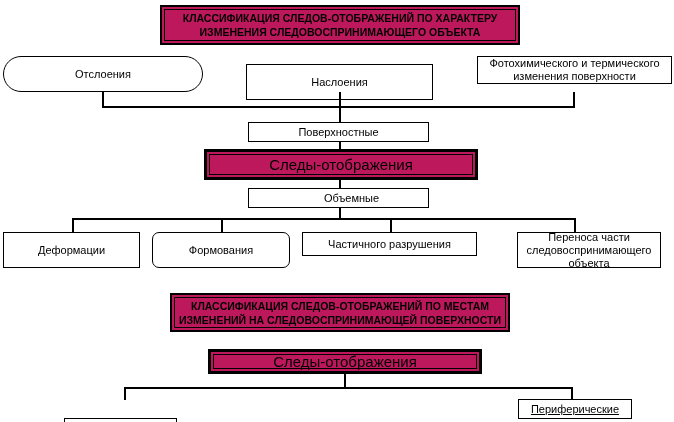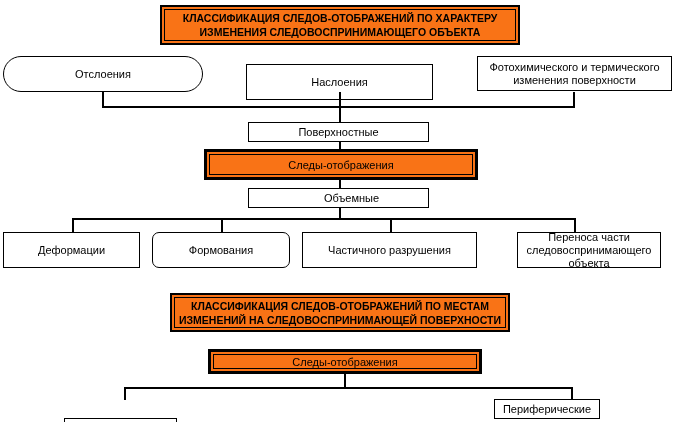--- a/index.html
+++ b/index.html
@@ -23,77 +23,77 @@
     justify-content: center;
     text-align: center;
     font-size: 11px;
     line-height: 13px;
     padding: 1px 6px;
   }
   
   .dbox {
     position: absolute;
     box-sizing: border-box;
-    background: #f97316;
+    background: #be185d;
     padding: 2px;
   }
   .dbox.title { border: 2.5px solid #000000; }
   .dbox.root  { border: 3px solid #000000; }
   .dbox-inner {
     box-sizing: border-box;
     border: 1px solid #000000;
     width: 100%;
     height: 100%;
     display: flex;
     flex-direction: column;
     align-items: center;
     justify-content: center;
     text-align: center;
   }
   .title .dbox-inner { font-weight: bold; font-size: 10.5px; line-height: 14px; }
-  .root .dbox-inner  { font-size: 11px; }
+  .root .dbox-inner  { font-size: 15px; }
 
   
   .vline { position: absolute; width: 1.5px; background: #000000; }
   .hline { position: absolute; height: 1.5px; background: #000000; }
 
   
   .t1        { left: 160px; top: 5px;   width: 360px; height: 40px; }
   .b-otslo   { left: 3px;   top: 56px;  width: 200px; height: 36px; border-radius: 18px; }
   .b-naslo   { left: 246px; top: 64px;  width: 187px; height: 36px; }
-  .b-photo   { left: 477px; top: 56px;  width: 195px; height: 35px; }
+  .b-photo   { left: 477px; top: 56px;  width: 195px; height: 28px; }
   .v-a       { left: 102px; top: 92px;  height: 15px; }
   .v-b       { left: 339px; top: 92px;  height: 30px; }
   .v-c       { left: 573px; top: 92px;  height: 15px; }
   .h-1       { left: 102px; top: 106px; width: 473px; }
   .b-poverh  { left: 248px; top: 122px; width: 181px; height: 20px; text-align: right; }
   .v-d       { left: 339px; top: 141px; height: 9px;  }
   .r1        { left: 204px; top: 149px; width: 274px; height: 31px; }
   .v-e       { left: 339px; top: 179px; height: 9px;  }
   .b-obyom   { left: 248px; top: 188px; width: 181px; height: 20px; padding-left: 32px; }
   .v-f       { left: 339px; top: 207px; height: 12px; }
   .h-2       { left: 72px;  top: 218px; width: 504px; }
   .v-g1      { left: 72px;  top: 218px; height: 14px; }
   .v-g2      { left: 221px; top: 218px; height: 14px; }
   .v-g3      { left: 390px; top: 218px; height: 14px; }
   .v-g4      { left: 574px; top: 218px; height: 14px; }
   .b-deform  { left: 3px;   top: 232px; width: 137px; height: 36px; }
   .b-form    { left: 152px; top: 232px; width: 138px; height: 36px; border-radius: 7px; }
-  .b-chast   { left: 302px; top: 232px; width: 175px; height: 36px; }
+  .b-chast   { left: 302px; top: 232px; width: 175px; height: 24px; }
   .b-perenos { left: 488px; top: 232px; width: 144px; height: 36px; margin-left: 29px; }
 
   
   .t2        { left: 170px; top: 293px; width: 340px; height: 39px; }
   .r2        { left: 208px; top: 349px; width: 274px; height: 25px; }
   .v-h       { left: 344px; top: 373px; height: 15px; }
   .h-3       { left: 124px; top: 387px; width: 449px; }
   .v-i1      { left: 124px; top: 387px; height: 13px; }
   .v-i2      { left: 571px; top: 387px; height: 13px; }
   .b-lokal   { left: 64px;  top: 418px; width: 113px; height: 20px; }
-  .b-perif   { left: 494px; top: 399px; width: 106px; height: 20px; }
+  .b-perif   { left: 518px; top: 399px; width: 114px; height: 20px; text-decoration: underline; }
 </style>
 </head>
 <body>
 
 <div id="canvas">
 
   <div class="dbox title t1">
     <div class="dbox-inner">
       <div>КЛАССИФИКАЦИЯ СЛЕДОВ-ОТОБРАЖЕНИЙ ПО ХАРАКТЕРУ</div>
       <div>ИЗМЕНЕНИЯ СЛЕДОВОСПРИНИМАЮЩЕГО ОБЪЕКТА</div>

